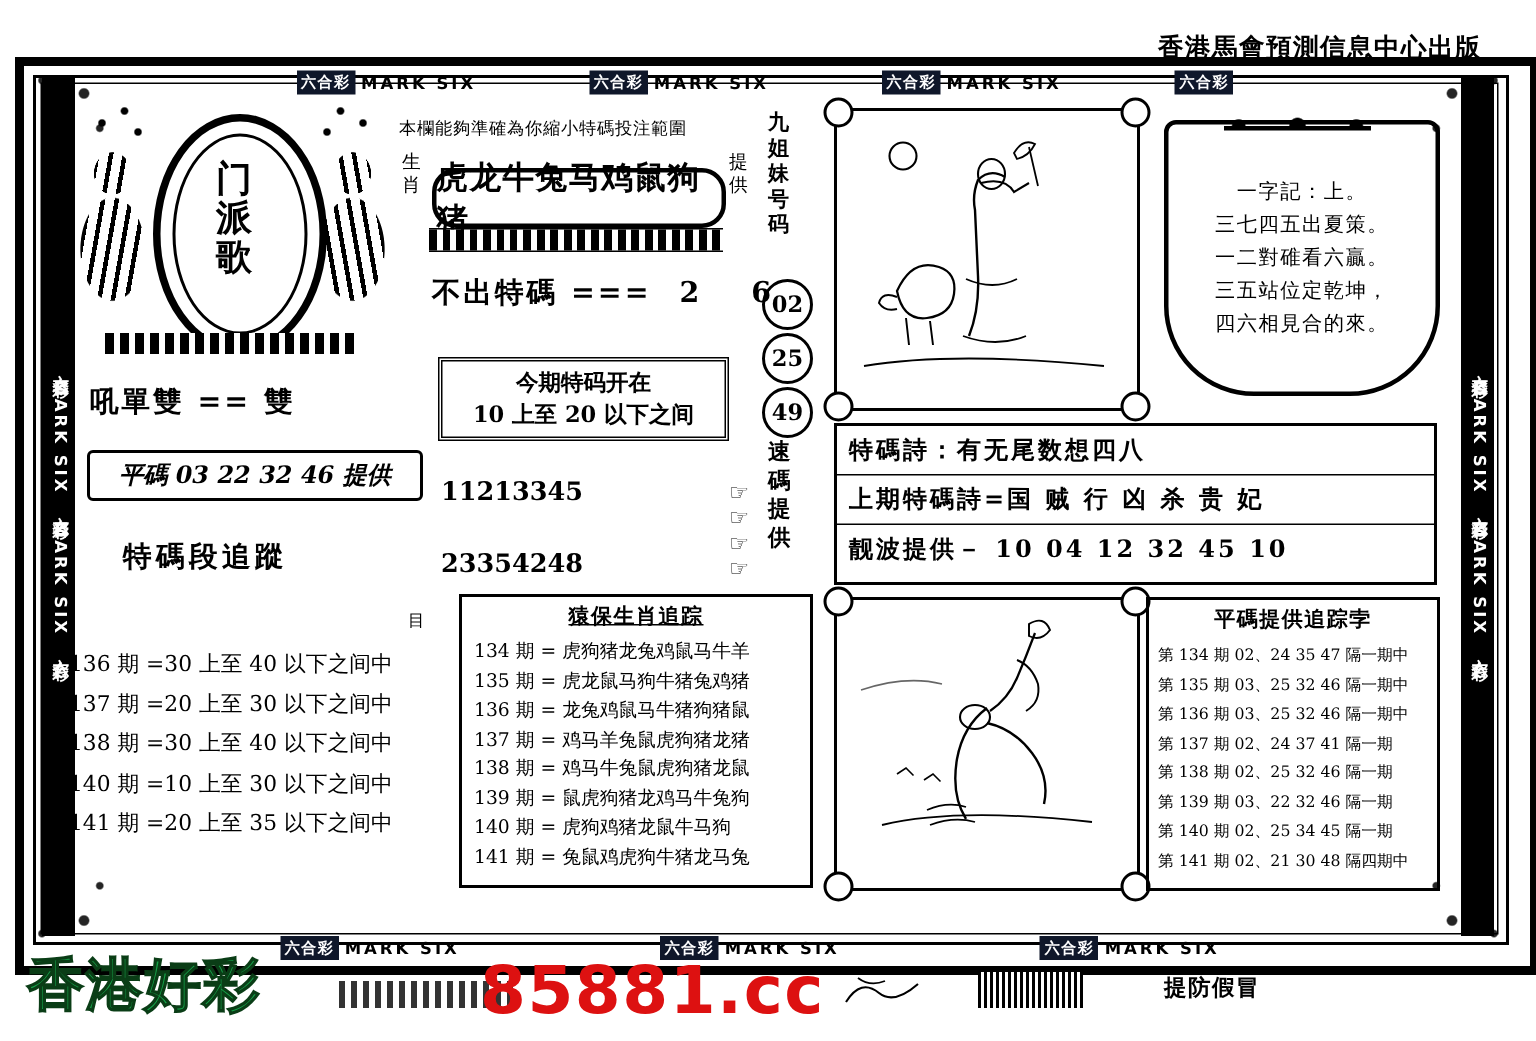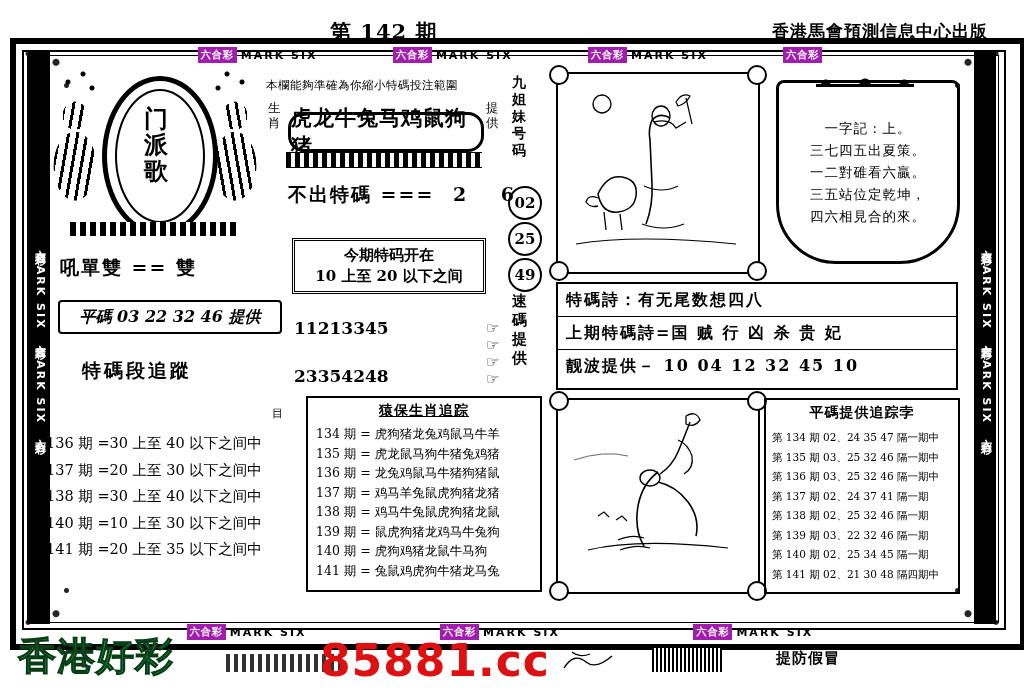--- a/index.html
+++ b/index.html
@@ -64,21 +64,21 @@
   .side-strip.left{left:28px;}
   .side-strip.right{right:28px;}
 
   
   .top-band{
     position:absolute;left:160px;top:44px;width:700px;height:22px;
     display:flex;align-items:center;justify-content:space-around;
     font-size:11px;font-weight:bold;
   }
   .mk{display:flex;align-items:center;gap:4px;}
-  .mk .blk{background:#a21caf;color:#fff;padding:1px 3px;font-size:10px;letter-spacing:1px;}
+  .mk .blk{background:#0f172a;color:#fff;padding:1px 3px;font-size:10px;letter-spacing:1px;}
   .mk .txt{letter-spacing:2px;}
 
   
   .bottom-band{
     position:absolute;left:120px;bottom:52px;width:760px;height:20px;
     display:flex;align-items:center;justify-content:space-around;
     font-size:11px;font-weight:bold;
   }
 
   
@@ -319,21 +319,20 @@
   }
 
   
   svg{display:block;}
 </style>
 </head>
 <body>
 
 <div class="page">
 
-  <div class="issue-no">第 142 期</div>
   <div class="publisher">香港馬會預測信息中心出版</div>
 
   <div class="frame-outer"></div>
   <div class="frame-inner"></div>
   <div class="frame-inner2"></div>
   <div class="corner tl"></div>
   <div class="corner tr"></div>
   <div class="corner bl"></div>
   <div class="corner br"></div>
 

